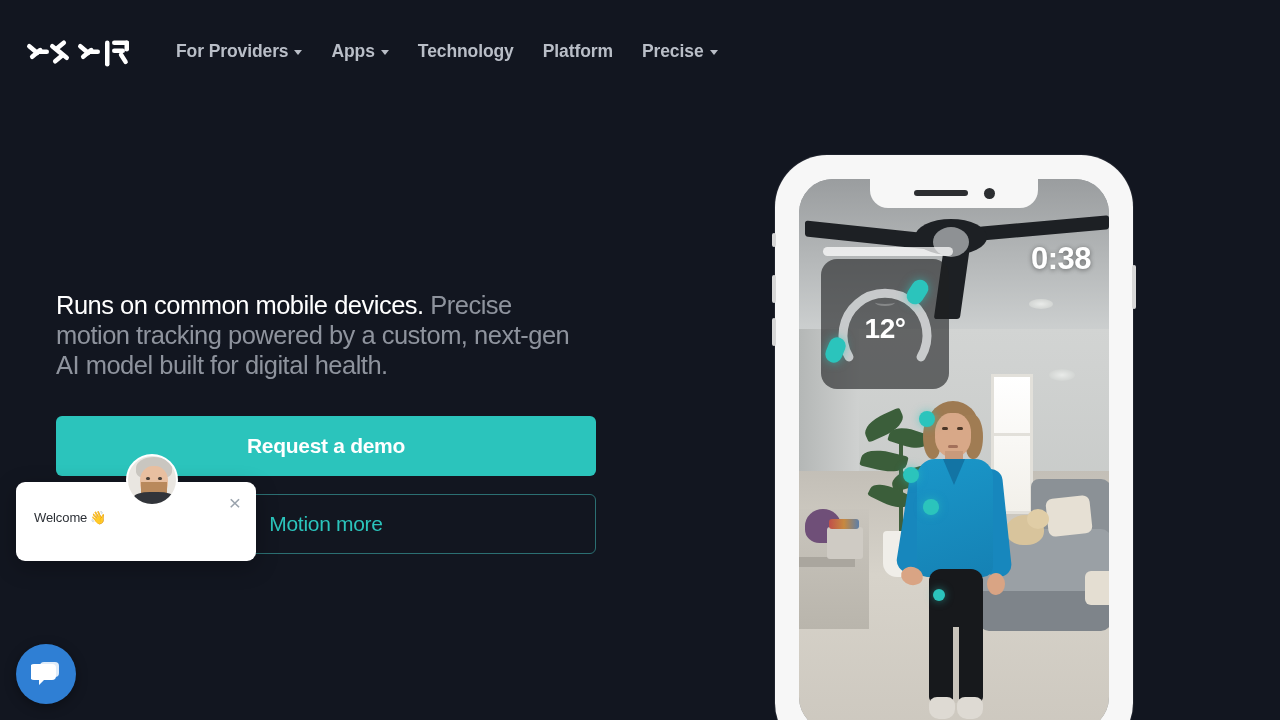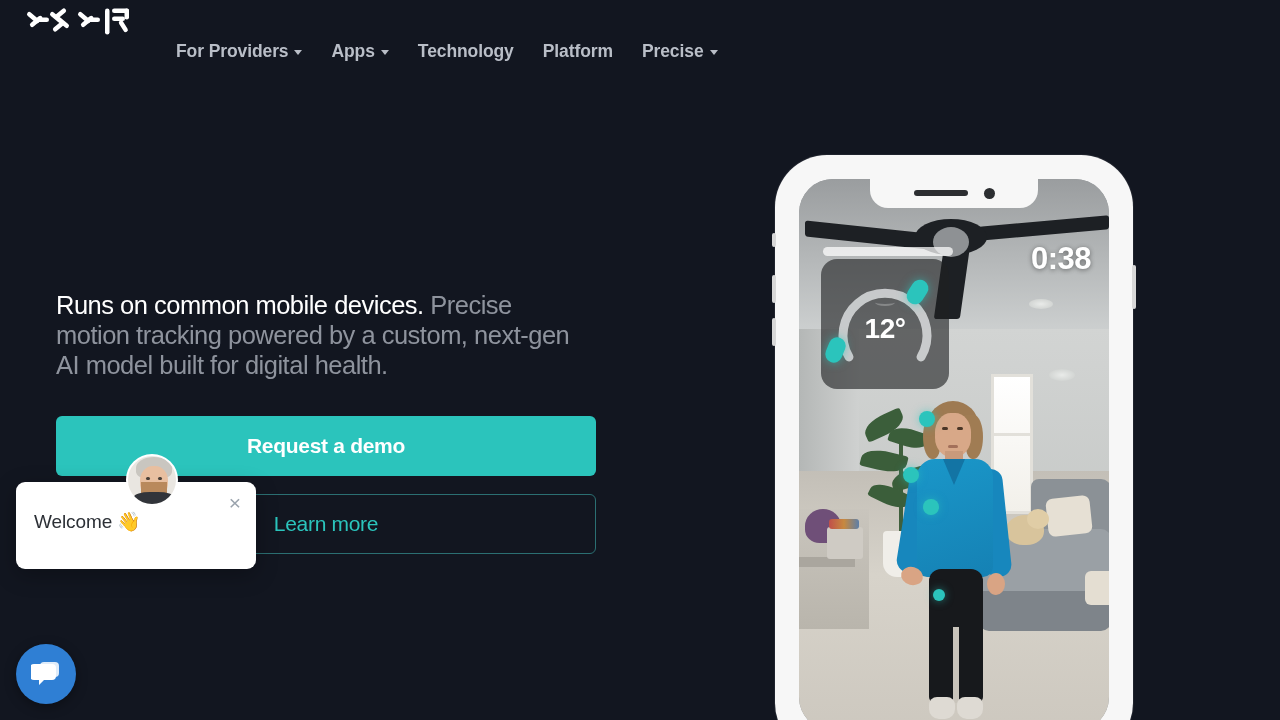--- a/index.html
+++ b/index.html
@@ -18,20 +18,21 @@
     -webkit-font-smoothing: antialiased;
   }
 
   
   .navbar {
     position: absolute;
     top: 0; left: 0;
     width: 1280px;
     height: 103px;
     display: flex;
+    align-items: center;
     padding-left: 26px;
     z-index: 20;
   }
 
   .logo {
     width: 106px;
     height: 40px;
     display: block;
     flex: none;
   }
@@ -464,21 +465,21 @@
     right: 11px; top: 11px;
     width: 20px; height: 20px;
     cursor: pointer;
     color: #9aa3ad;
     font-size: 21px;
     line-height: 20px;
     text-align: center;
     font-weight: 300;
   }
   .chat-title {
-    font-size: 19px;
+    font-size: 13px;
     color: #2c3036;
     margin-bottom: 14px;
     letter-spacing: -0.1px;
   }
   .chat-body {
     font-size: 13.5px;
     line-height: 24px;
     color: #2c3036;
     letter-spacing: -0.1px;
   }
@@ -549,21 +550,21 @@
 </div>
 
 <div class="hero">
 
 
   <p class="subhead">
     <span class="lead">Runs on common mobile devices.</span><span> Precise motion tracking powered by a custom, next-gen AI model built for digital health.</span>
   </p>
 
   <button class="btn btn-primary">Request a demo</button>
-  <button class="btn btn-secondary">Learn more</button>
+  <button class="btn btn-secondary">Motion more</button>
 </div>
 
 <div class="phone-wrap">
   <div class="phone-frame"></div>
 
   <div class="side-btn sb-left-1"></div>
   <div class="side-btn sb-left-2"></div>
   <div class="side-btn sb-left-3"></div>
   <div class="side-btn sb-right-1"></div>
 

